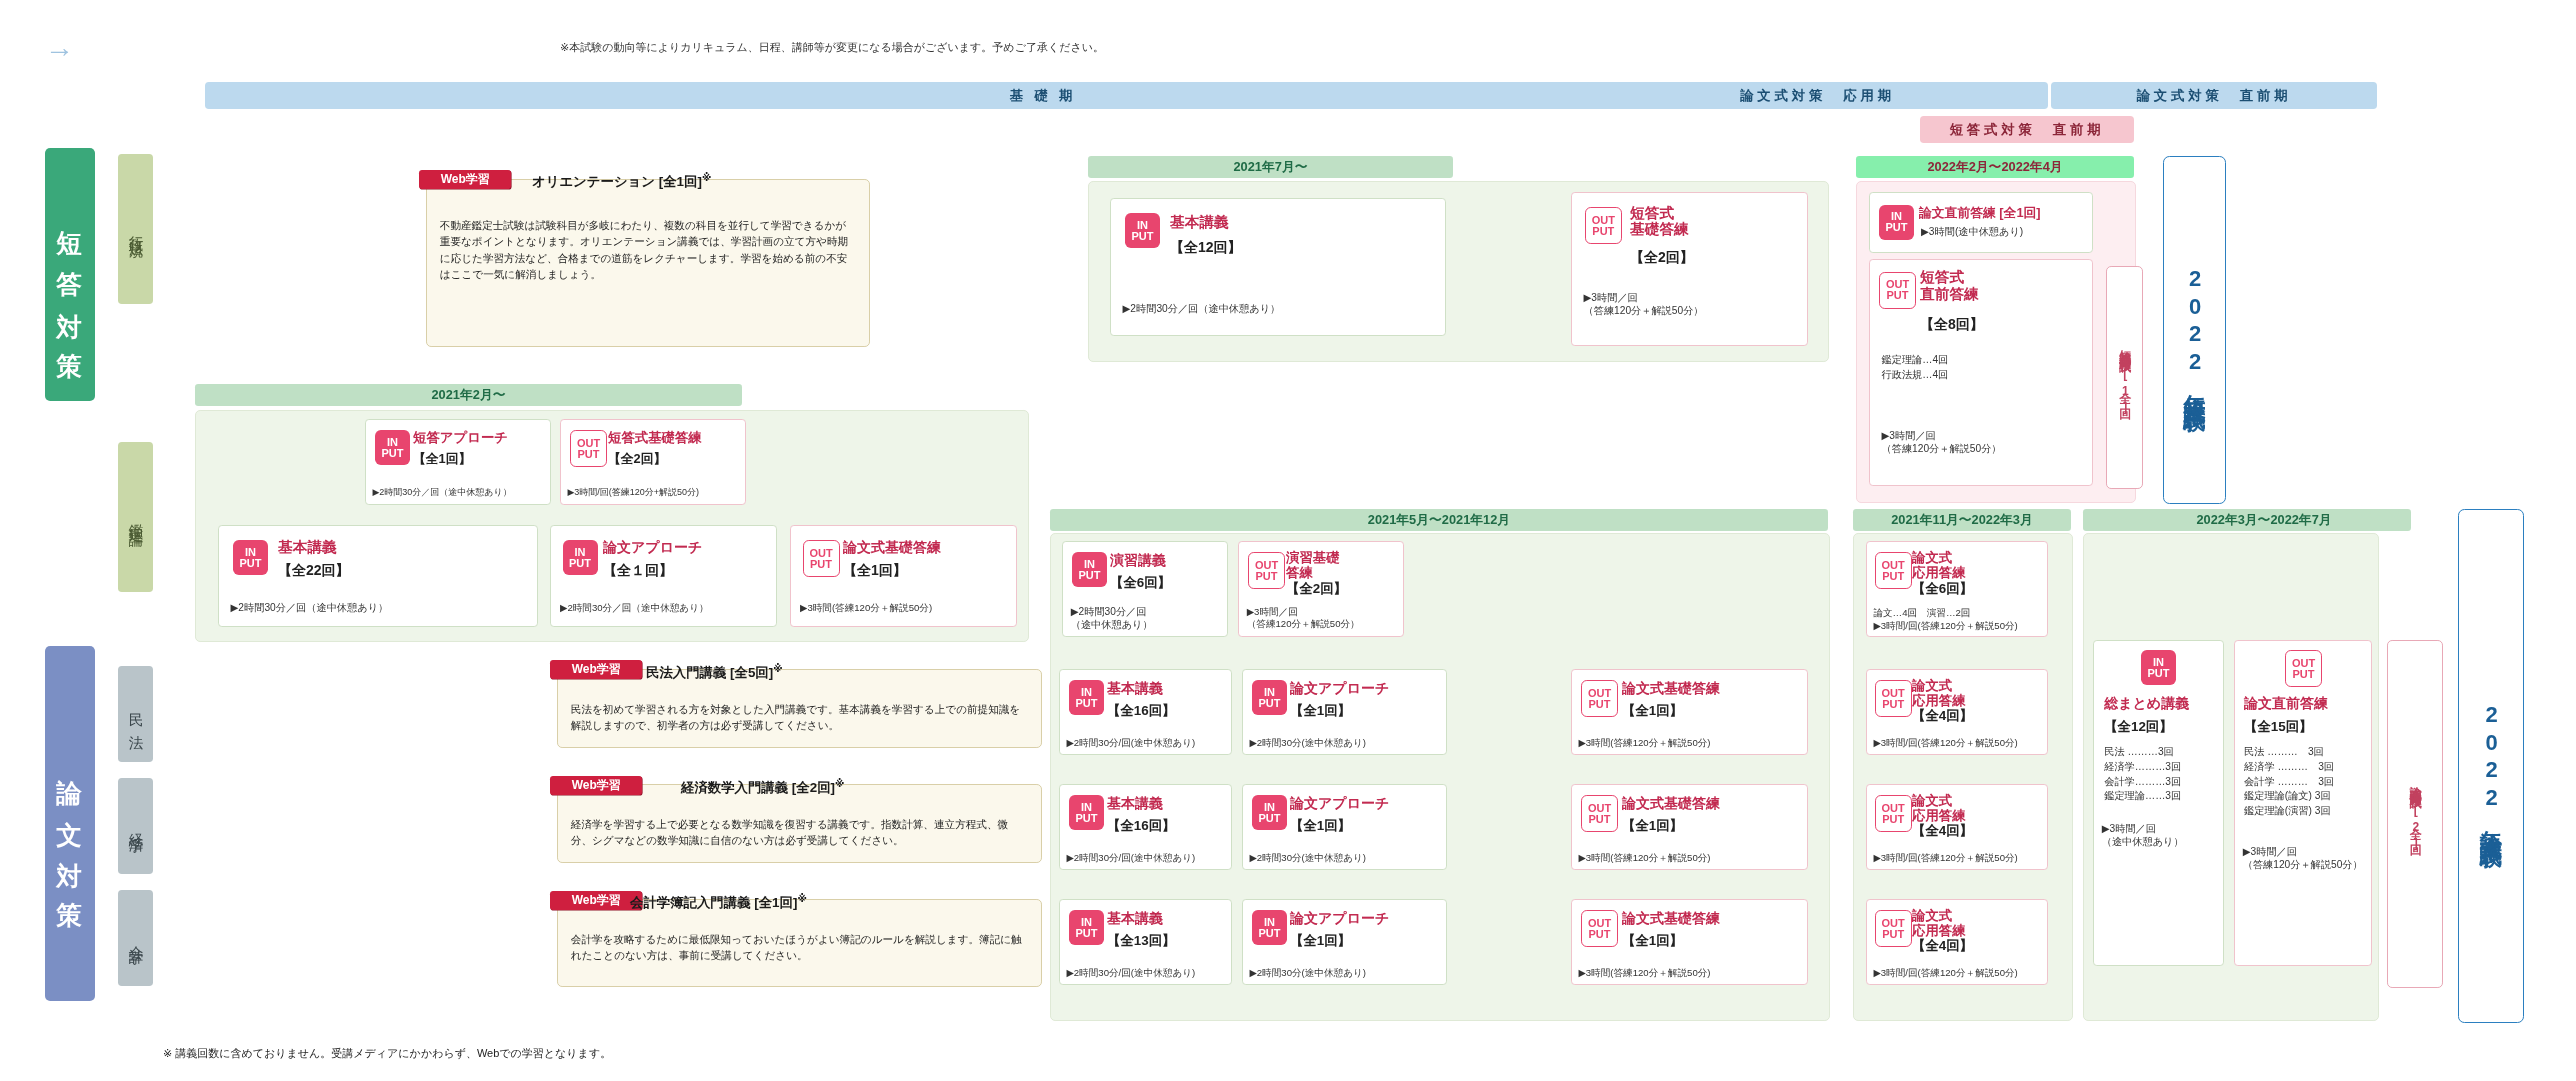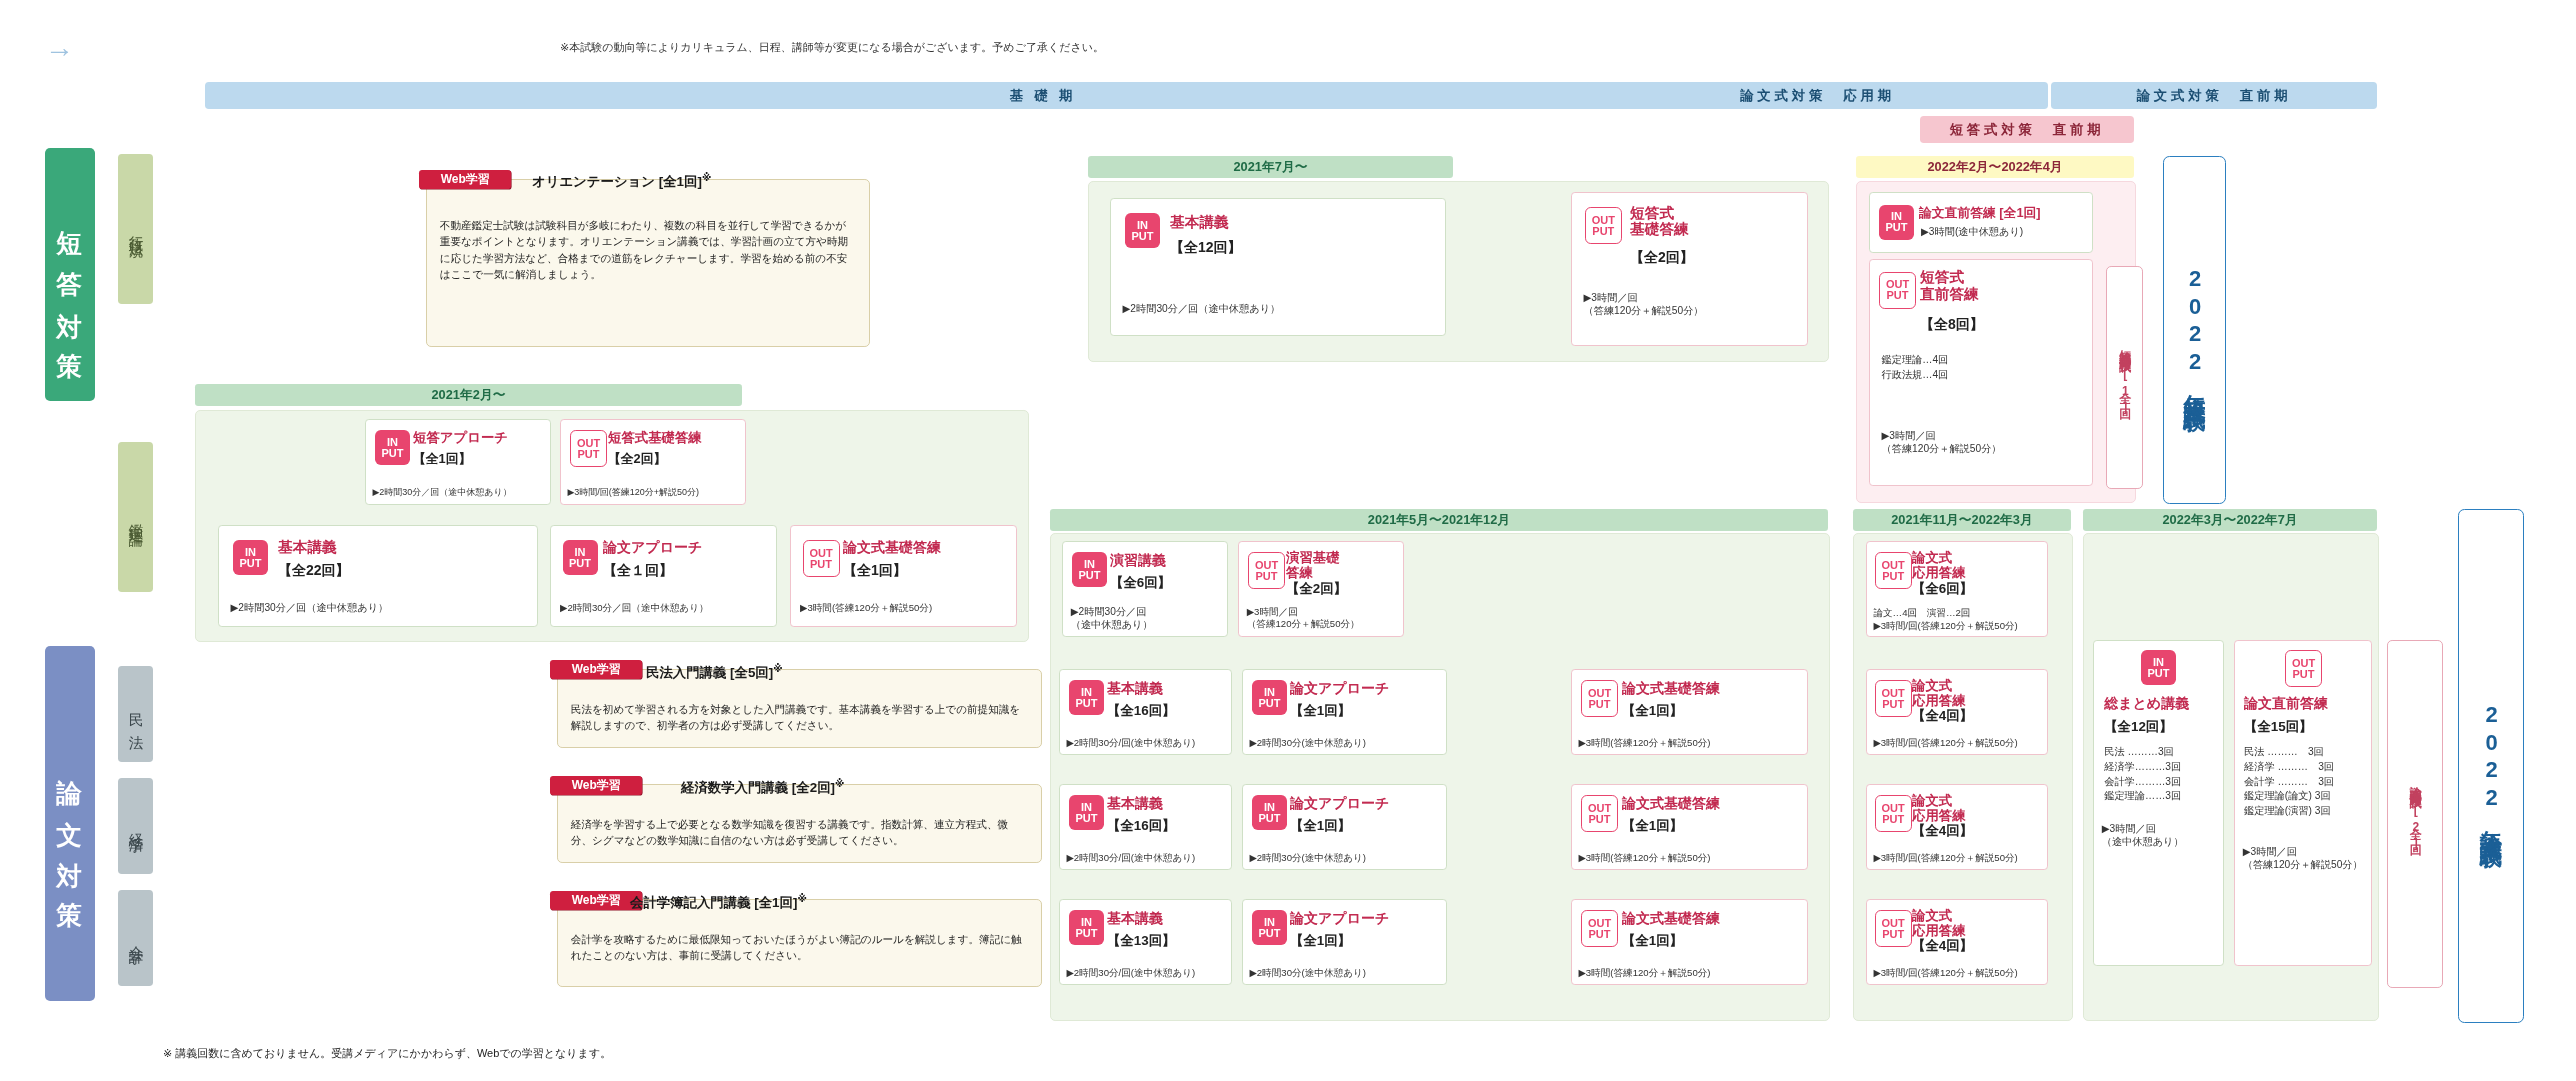--- a/index.html
+++ b/index.html
@@ -22,21 +22,21 @@
         writing-mode:vertical-rl;text-orientation:upright;font-weight:bold;color:#fff;font-size:25.6px;letter-spacing:6.4px;}
   .vbar.green{background:#3aa87a;}
   .vbar.blue{background:#7b8fc4;}
   .vsub{position:absolute;width:35px;border-radius:3.8px;background:#c9d8a8;display:flex;align-items:center;justify-content:center;
         writing-mode:vertical-rl;text-orientation:upright;font-size:14.7px;color:#4a5a32;letter-spacing:2.6px;}
   .vsub.grey{background:#b9c4c9;color:#3b474c;}
 
   
   .period{position:absolute;height:22px;border-radius:3.2px;display:flex;align-items:center;justify-content:center;
           font-size:12.8px;font-weight:bold;color:#1f6b46;background:#bfe0c5;}
-  .period.pinkp{background:#fef9c3;color:#8c2639;}
+  .period.pinkp{background:#86efac;color:#8c2639;}
 
   
   .panel{position:absolute;border-radius:5.1px;background:#eef5e9;border:0.6px solid #dfe9d6;}
   .panel.pinkbg{background:#fdeef1;border-color:#f6d8de;}
 
   
   .mod{position:absolute;background:#ffffff;border:0.6px solid #cfe0c6;border-radius:3.8px;box-sizing:border-box;}
   .mod.pk{border-color:#f0c3cc;}
   .badge{position:absolute;width:35px;height:35px;border-radius:5.8px;display:flex;flex-direction:column;
          align-items:center;justify-content:center;line-height:1.0;font-weight:bold;color:#fff;font-size:11px;}
@@ -240,21 +240,21 @@
         <div>OUT</div>
         <div>PUT</div>
       </div>
     <div class="mtitle" style="left:45px;top:7.7px;font-size:13.4px;white-space:pre-line;">論文式
 応用答練</div>
     <div class="mcount" style="left:45px;top:38px;font-size:13.4px;">【全6回】</div>
     <div class="mlist" style="left:6.4px;top:64px;font-size:9.6px;">論文…4回　演習…2回</div>
     <div class="mnote" style="left:6.4px;top:78px;font-size:9.6px;">▶3時間/回(答練120分＋解説50分)</div>
   </div>
 
-  <div class="period" style="left:2083px;top:509px;width:294px;">2022年3月〜2022年7月</div>
+  <div class="period" style="left:2083px;top:509px;width:294px;padding-left:34px;">2022年3月〜2022年7月</div>
   <div class="panel" style="left:2083px;top:533px;width:294px;height:486px;"></div>
 
   <div class="mod" style="left:2093px;top:640px;width:131px;height:326px;">
     <div class="badge in" style="left:47px;top:9px;">
         <div>IN</div>
         <div>PUT</div>
       </div>
     <div class="mtitle" style="left:10.2px;top:54px;font-size:14px;">総まとめ講義</div>
     <div class="mcount" style="left:10.2px;top:77px;font-size:13.4px;">【全12回】</div>
     <div class="mlist" style="left:10.2px;top:104px;white-space:pre-line;">民法 ………3回

